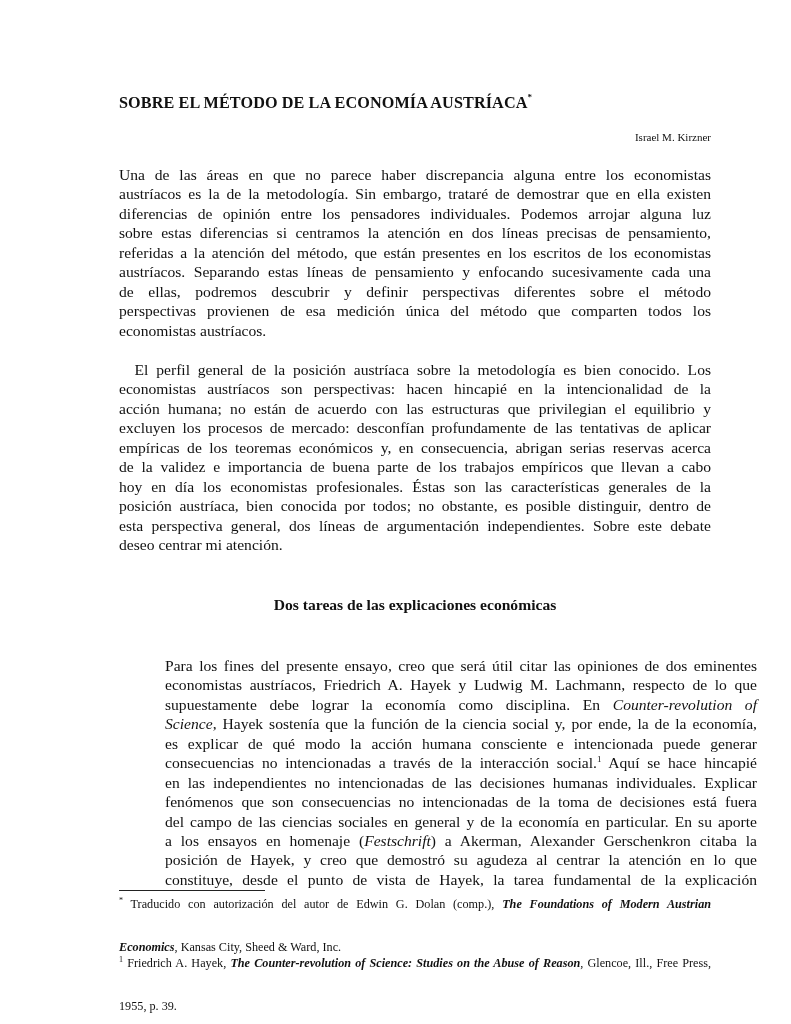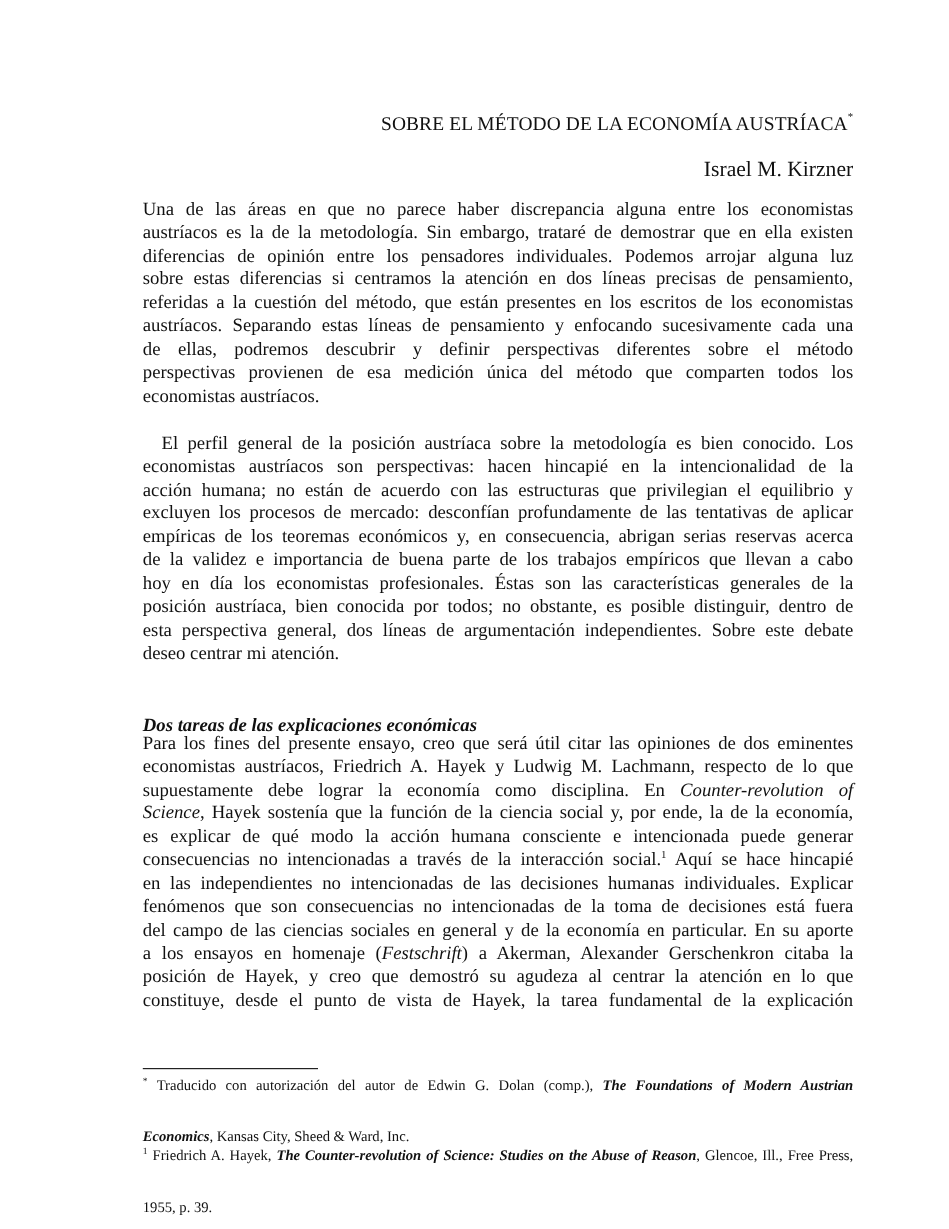--- a/index.html
+++ b/index.html
@@ -4,42 +4,42 @@
   <style>
     html, body { margin: 0; padding: 0; background: #ffffff; }
     body {
       width: 791px; height: 1024px; position: relative; overflow: hidden;
       font-family: "Liberation Serif", "DejaVu Serif", serif;
       color: #111111;
     }
     .page { position: absolute; left: 119px; top: 0; width: 592px; }
     .title {
       position: absolute; left: 0; top: 94px; width: 592px;
-      text-align: right; font-weight: normal; font-size: 16.2px; letter-spacing: 0.1px;
+      text-align: left; font-weight: bold; font-size: 16.2px; letter-spacing: 0.1px;
       white-space: nowrap;
     }
     .title sup { font-size: 9px; position: relative; top: -2px; vertical-align: super; }
     .author {
       position: absolute; right: 0; top: 131px;
-      font-size: 18px; white-space: nowrap;
+      font-size: 11px; white-space: nowrap;
     }
     .para {
       position: absolute; left: 0; width: 592px;
       font-size: 15.6px; line-height: 19.45px;
       text-align: justify;
     }
     .para .ln { display: block; text-align: justify; text-align-last: justify; white-space: nowrap; height: 19.45px; }
     .para .ln.last { text-align-last: left; }
     .p1 { top: 165px; }
     .p2 { top: 360px; }
     .heading {
       position: absolute; left: 0; top: 596px; width: 592px;
-      text-align: left; font-weight: bold; font-size: 15.6px; white-space: nowrap; font-style: italic;
+      text-align: center; font-weight: bold; font-size: 15.6px; white-space: nowrap;
     }
-    .p3 { top: 610px; }
+    .p3 { top: 656px; margin-left: 46px; }
     i, em { font-style: italic; }
     sup.fn { font-size: 9px; vertical-align: super; line-height: 0; }
     .fn-rule {
       position: absolute; left: 0; top: 890px; width: 146px; height: 1px; background: #222;
     }
     .footnotes {
       position: absolute; left: 0; top: 897px; width: 592px;
       font-size: 12.2px; line-height: 15.3px;
     }
     .footnotes .ln { display: block; white-space: nowrap; text-align: justify; text-align-last: justify; height: 15.3px; }
@@ -54,21 +54,21 @@
 
   <div class="title"><span>SOBRE EL MÉTODO DE LA ECONOMÍA AUSTRÍACA</span><sup>*</sup></div>
 
   <div class="author">Israel M. Kirzner</div>
 
   <div class="para p1">
     <span class="ln">Una de las áreas en que no parece haber discrepancia alguna entre los economistas</span>
     <span class="ln">austríacos es la de la metodología. Sin embargo, trataré de demostrar que en ella existen</span>
     <span class="ln">diferencias de opinión entre los pensadores individuales. Podemos arrojar alguna luz</span>
     <span class="ln">sobre estas diferencias si centramos la atención en dos líneas precisas de pensamiento,</span>
-    <span class="ln">referidas a la cuestión del método, que están presentes en los escritos de los economistas</span>
+    <span class="ln">referidas a la atención del método, que están presentes en los escritos de los economistas</span>
     <span class="ln">austríacos. Separando estas líneas de pensamiento y enfocando sucesivamente cada una</span>
     <span class="ln">de ellas, podremos descubrir y definir perspectivas diferentes sobre el método</span>
     <span class="ln">perspectivas provienen de esa medición única del método que comparten todos los</span>
     <span class="ln last">economistas austríacos.</span>
   </div>
 
   <div class="para p2">
     <span class="ln" style="white-space:pre;">  El perfil general de la posición austríaca sobre la metodología es bien conocido. Los</span>
     <span class="ln">economistas austríacos son perspectivas: hacen hincapié en la intencionalidad de la</span>
     <span class="ln">acción humana; no están de acuerdo con las estructuras que privilegian el equilibrio y</span>

